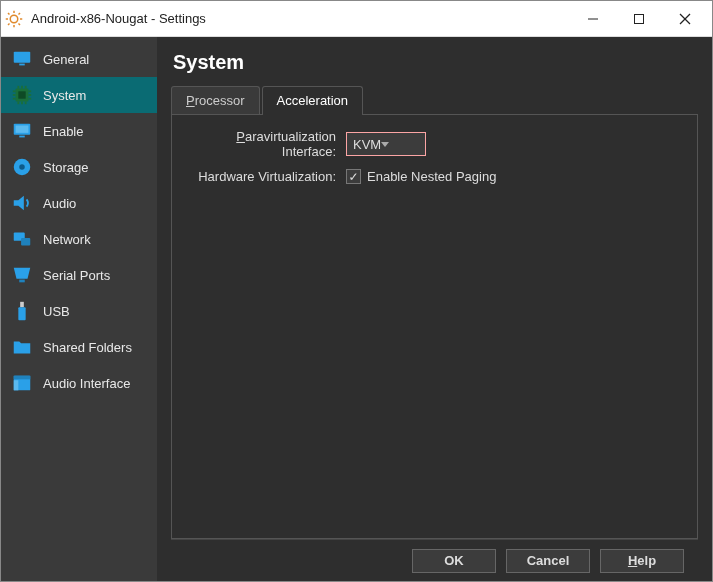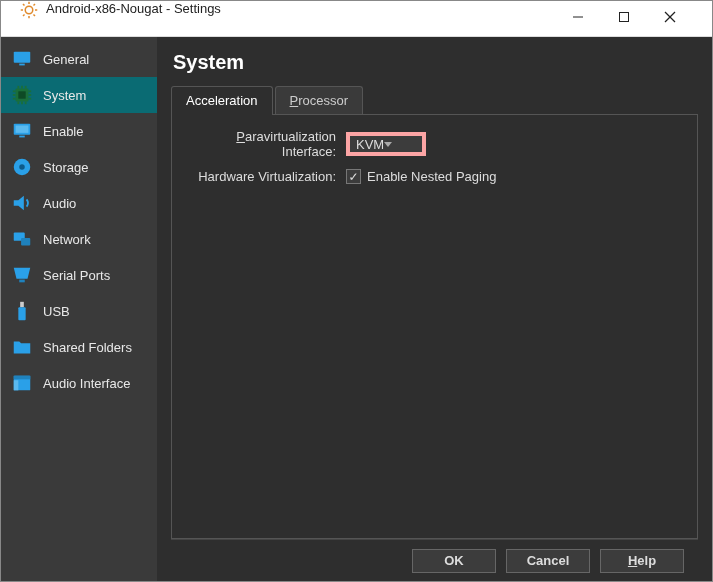--- a/index.html
+++ b/index.html
@@ -2,21 +2,21 @@
 <html><head>
 <meta charset="utf-8">
 <style>
   * { box-sizing: border-box; margin: 0; padding: 0; font-family: "Segoe UI", Tahoma, sans-serif; }
   body { background: #f0f0f0; }
   .window {
     width: 713px; height: 582px; background: #fff; border: 1px solid #888;
     display: flex; flex-direction: column; position: relative;
   }
   .titlebar {
-    height: 36px; display: flex; padding: 0 19px;
+    height: 36px; display: flex; align-items: center; padding: 0 4px;
     background: #fff; border-bottom: 1px solid #ddd;
   }
   .title-icon { width: 18px; height: 18px; margin-right: 8px; }
   .title-text { font-size: 13px; color: #222; flex: 0 0 auto; }
   .title-spacer { flex: 1; }
   .win-controls { display: flex; }
   .win-btn {
     width: 46px; height: 32px; display: flex; align-items: center; justify-content: center;
     background: transparent; border: none; cursor: pointer;
   }
@@ -54,21 +54,21 @@
   .tab .ul { text-decoration: underline; }
 
   .tab-panel {
     flex: 1; border: 1px solid #555; border-top: none; padding: 14px 14px;
     background: #2e2e2e;
   }
   .form-row { display: flex; align-items: center; margin-bottom: 10px; font-size: 13px; }
   .form-label { width: 160px; text-align: right; padding-right: 10px; color: #ddd; }
   .form-label .ul { text-decoration: underline; }
   .select {
-    width: 80px; height: 24px; background: #3c3c3c; border: 4px solid #fca5a5; color: #ddd;
+    width: 80px; height: 24px; background: #3c3c3c; border: 1px solid #fca5a5; color: #ddd;
     display: flex; align-items: center; padding: 0 6px;
     font-size: 13px; cursor: pointer;
   }
   .select .caret { width: 0; height: 0; border-left: 4px solid transparent; border-right: 4px solid transparent; border-top: 5px solid #aaa; }
   .checkbox {
     width: 15px; height: 15px; background: #3c3c3c; border: 1px solid #777; margin-right: 6px;
     display: flex; align-items: center; justify-content: center; cursor: pointer;
   }
   .checkbox.checked::after {
     content: "✓"; color: #ddd; font-size: 12px; line-height: 1;
@@ -246,22 +246,22 @@
         </span>
         <span>Audio Interface</span>
       </div>
 
     </div>
 
     <div class="main">
       <div class="page-title">System</div>
 
       <div class="tabs">
+        <div class="tab"><span class="ul">P</span><span>rocessor</span></div>
         <div class="tab active"><span>Acceleration</span></div>
-        <div class="tab"><span class="ul">P</span><span>rocessor</span></div>
       </div>
 
       <div class="tab-panel">
 
         <div class="form-row">
           <div class="form-label">
             <span class="ul">P</span><span>aravirtualization Interface:</span>
           </div>
           <div class="select">
             <span>KVM</span>

